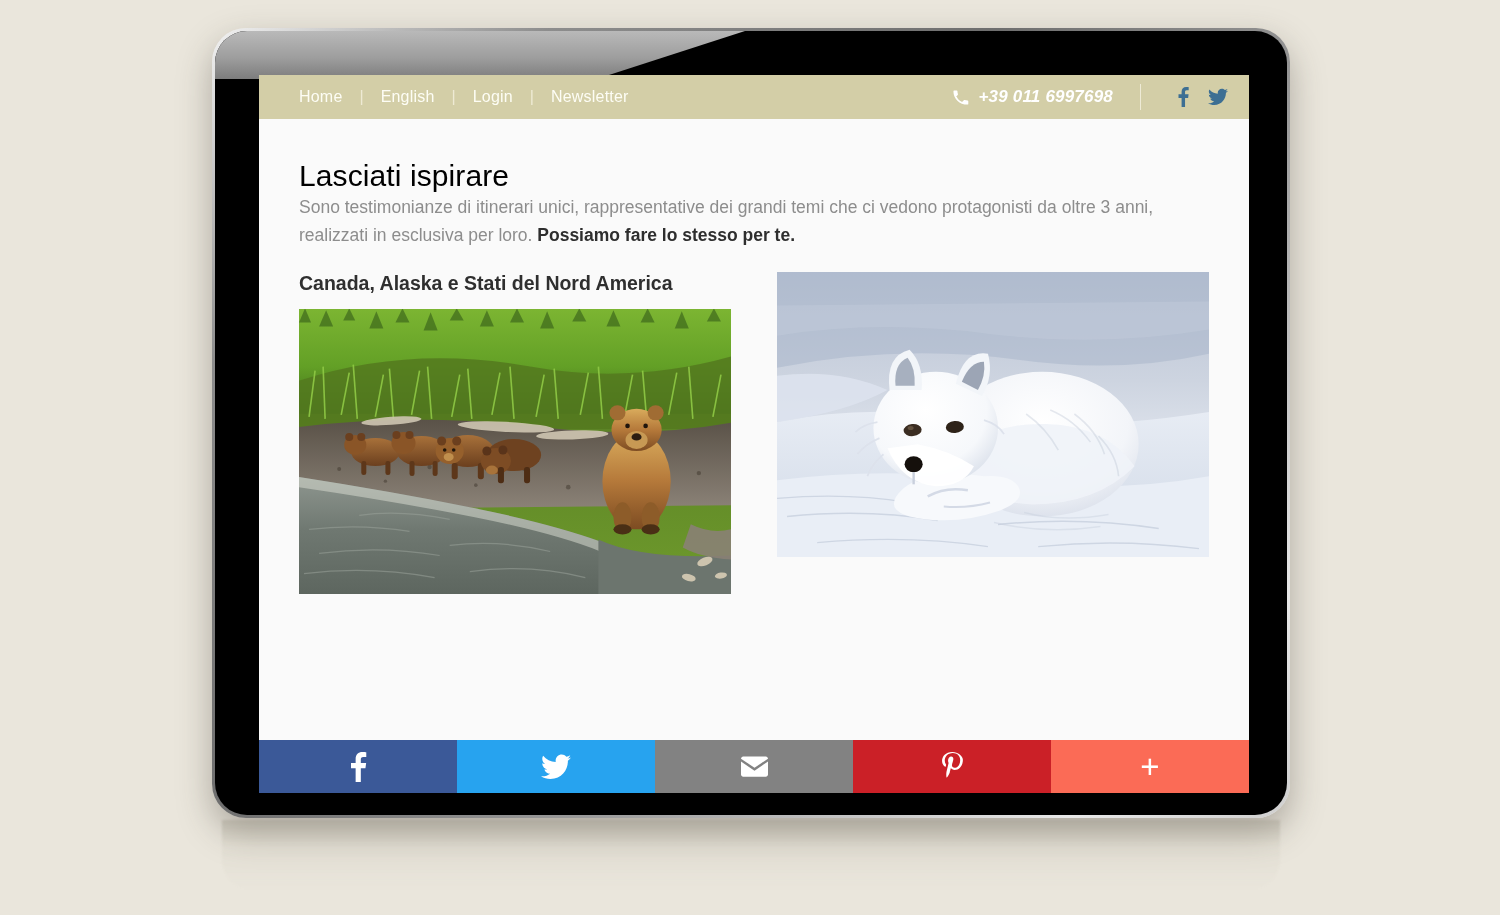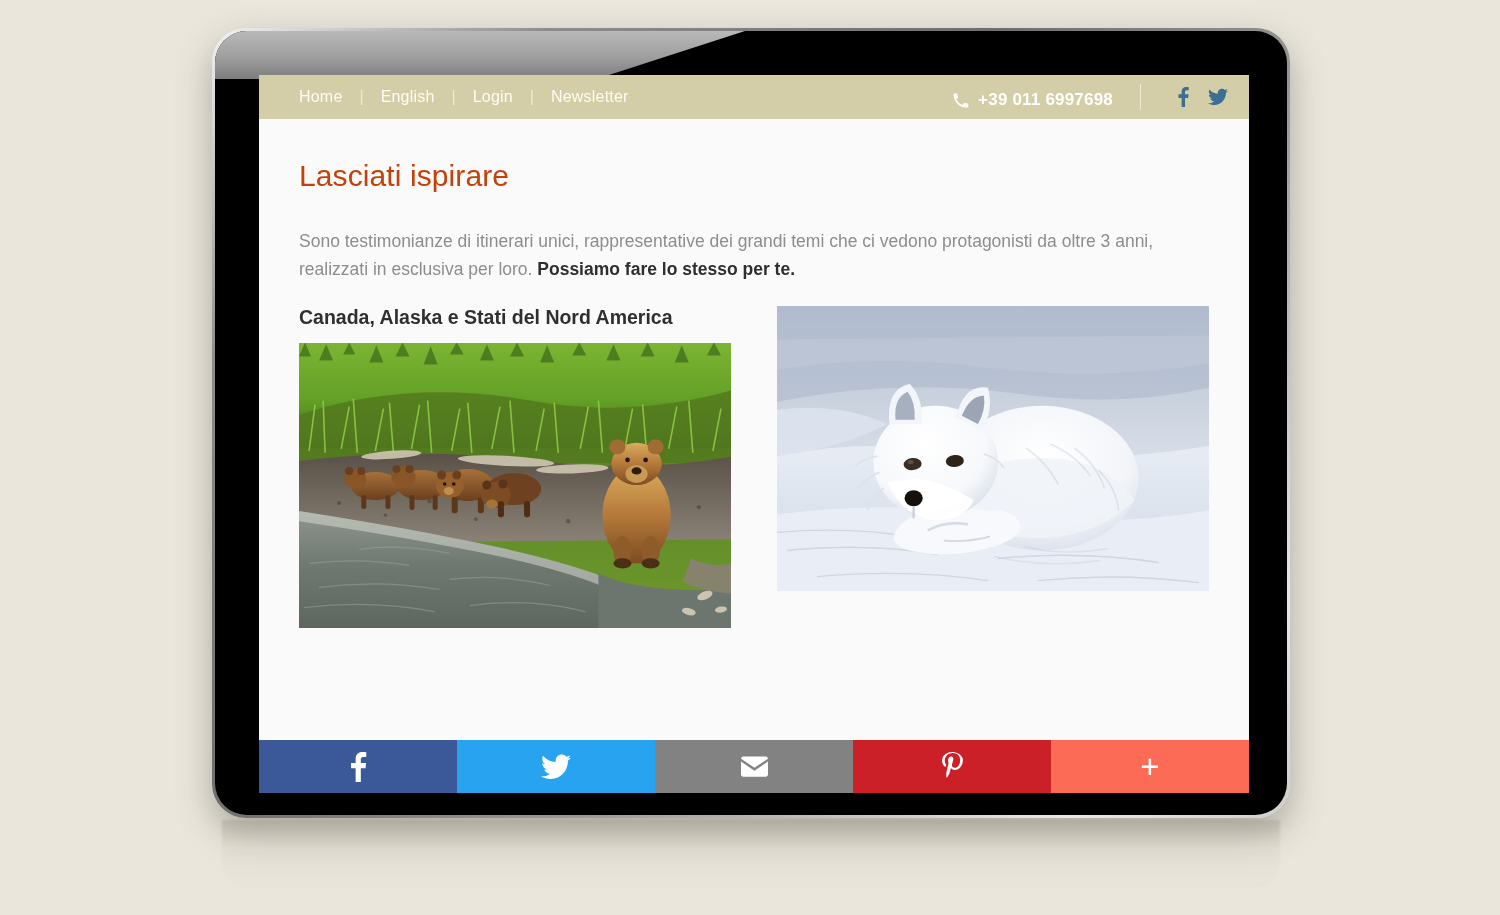--- a/index.html
+++ b/index.html
@@ -53,21 +53,21 @@
     color:#ffffff;
   }
   .topnav { display:flex; align-items:center; gap:0; }
   .topnav a {
     color:#fdfdf5; text-decoration:none;
     font-size:16px; letter-spacing:.2px;
     padding:0 17px;
   }
   .topnav a:first-child { padding-left:0; }
   .pipe { color:#f3f0dd; opacity:.85; font-size:16px; font-weight:300; }
-  .topbar-right { margin-left:auto; display:flex; align-items:flex-end; gap:5px; }
+  .topbar-right { margin-left:auto; display:flex; align-items:center; gap:5px;font-style:italic; }
   .phone {
     display:flex; align-items:center; gap:9px;
     font-size:17px; font-weight:bold; color:#ffffff; letter-spacing:.2px;
   }
   .phone svg { display:block; }
   .vsep { width:1px; height:26px; background:#f1eedb; opacity:.9; margin:0 22px; }
   .soc { width:30px; height:26px; display:flex; align-items:center; justify-content:center; color:#3d6f93; }
   .soc svg { display:block; }
 
   
@@ -113,22 +113,22 @@
   .logo-tag {
     position:absolute; left:0; top:55px; width:76px;
     text-align:center; font-size:4.5px; color:#9b6b74; letter-spacing:.7px;
   }
   .burger { margin-left:auto; width:34px; height:26px; display:flex; flex-direction:column; justify-content:space-between; cursor:pointer; }
   .burger span { display:block; height:6px; width:100%; background:#111; border-radius:1px; }
 
   
   .content { padding:40px 40px 0 40px; background:#fafafa; height:596px; }
   h1.page-title {
-    font-size:30px; font-weight:normal; color:#c2410c;
-    margin-bottom:34px; letter-spacing:.1px;
+    font-size:30px; font-weight:normal; color:#000000;
+    letter-spacing:.1px;
   }
   p.lead {
     font-size:17.5px; line-height:1.62; color:#8d8d8d; margin-bottom:22px;
   }
   p.lead b, p.lead strong { color:#2e2e2e; font-weight:bold; }
 
   .cards { display:flex; gap:46px; }
   .card { flex:1 1 0; min-width:0; }
   .card h2 {
     font-size:19.5px; font-weight:bold; color:#2f2f2f;

